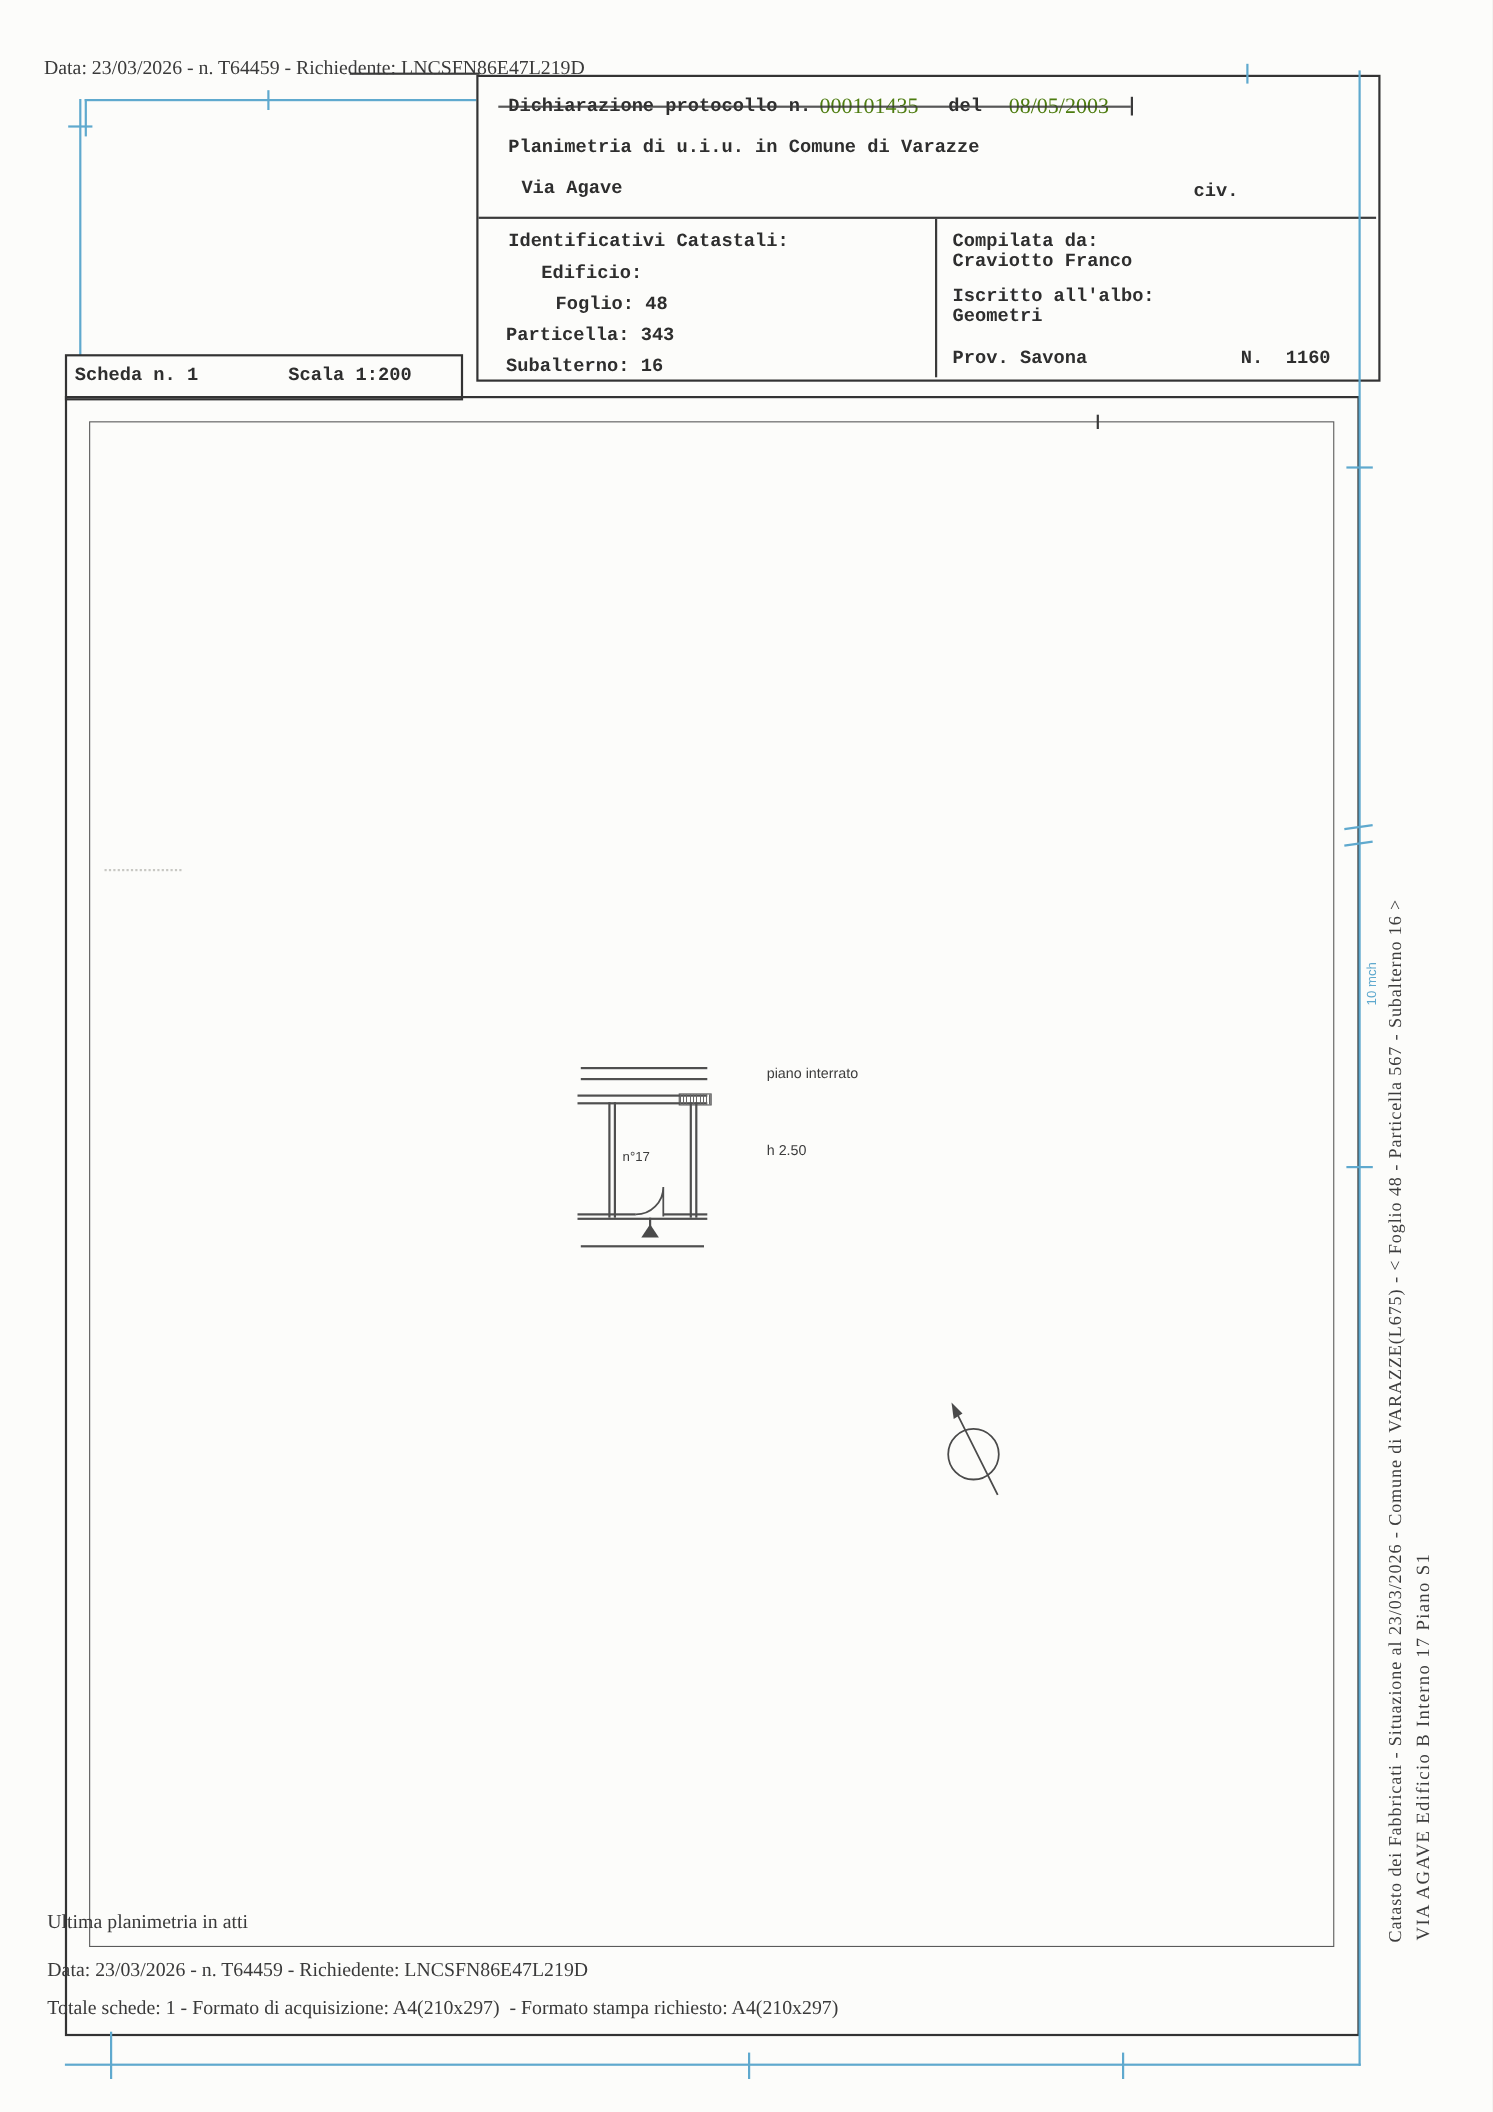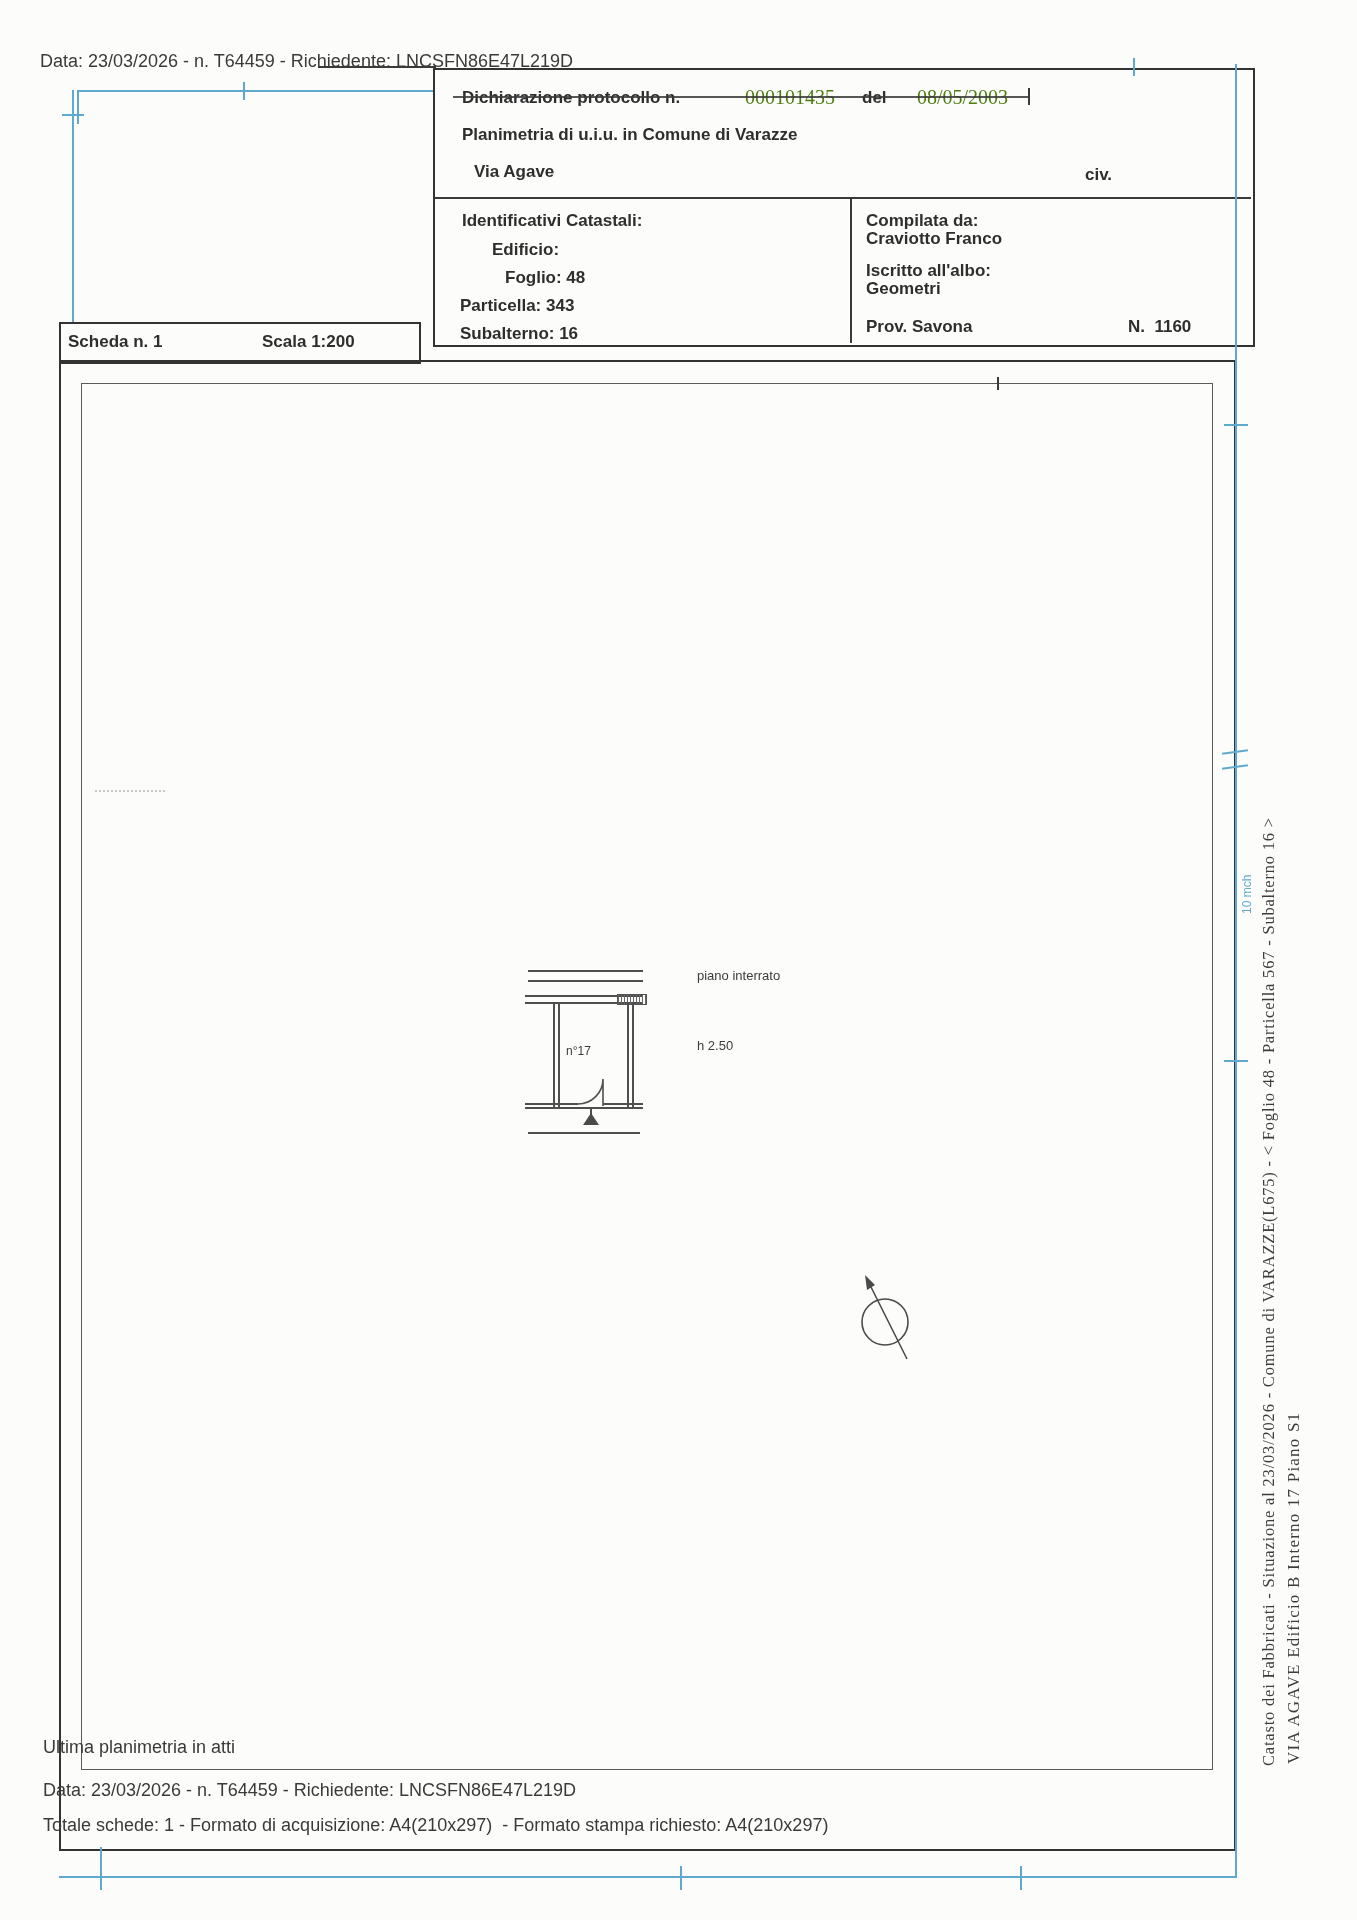--- a/index.html
+++ b/index.html
@@ -1,23 +1,23 @@
 <!DOCTYPE html>
 <html><head>
 <meta charset="utf-8">
 <style>
   html,body{margin:0;padding:0;background:#e8e8e6;}
   .page{position:relative;width:1357px;height:1920px;background:#fcfcfa;overflow:hidden;
         font-family:"Liberation Sans",sans-serif;}
   .abs{position:absolute;}
   
-  .mono{position:absolute;font-family:Liberation Sans, sans-serif;
+  .mono{position:absolute;font-family:Liberation Mono, monospace;
         font-weight:700;color:#2e2e2e;font-size:17px;line-height:1;white-space:pre;}
   
-  .serif{position:absolute;font-family:Liberation Sans, sans-serif;
+  .serif{position:absolute;font-family:Liberation Serif, serif;
          color:#3a3a3a;font-size:18px;line-height:1;white-space:pre;}
   .stamp{position:absolute;font-family:"Liberation Serif","DejaVu Serif",serif;
          color:#4d7c0f;font-size:20px;line-height:1;white-space:pre;}
   
   .agency{position:absolute;left:95px;top:122px;width:318px;text-align:center;color:#474747;}
   .agency .l1{font-size:21px;font-weight:700;margin:0 0 9px 0;}
   .agency .l2{font-size:26px;font-weight:700;letter-spacing:.5px;margin:0 0 10px 0;}
   .agency .l3{font-size:21px;font-weight:700;margin:0 0 8px 0;}
   .agency .l4{font-size:23px;font-weight:700;margin:0;}
   

